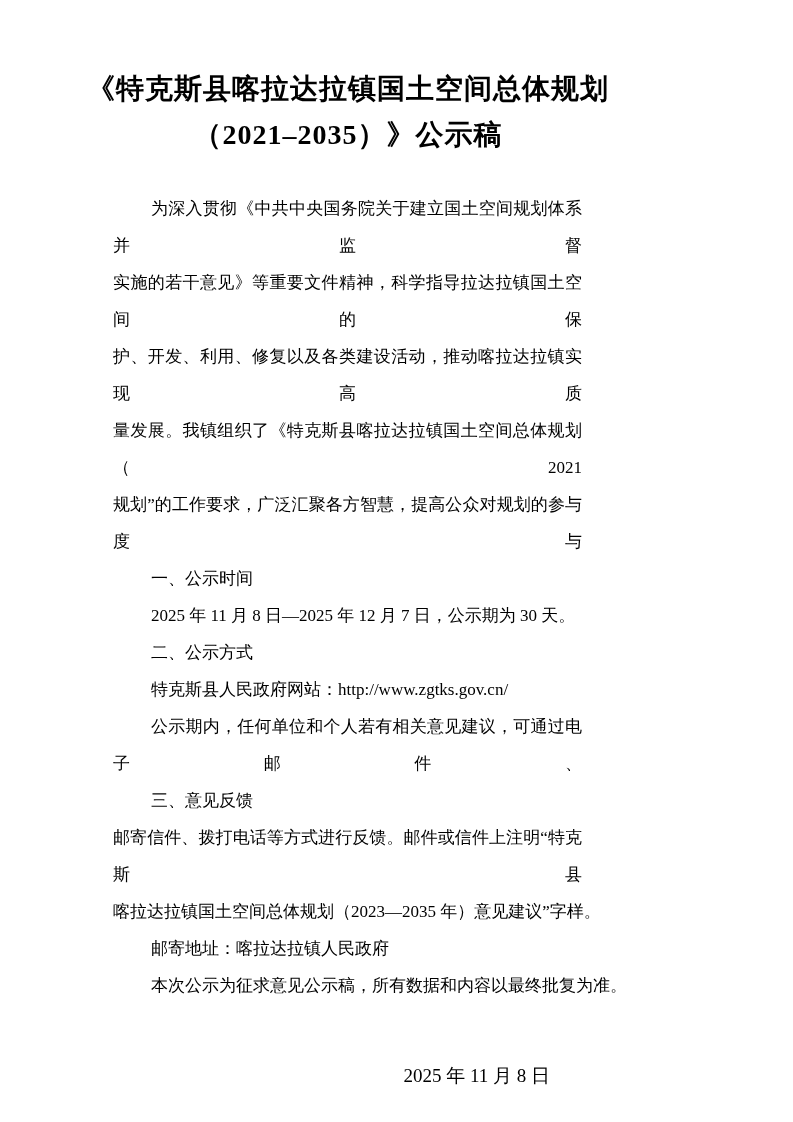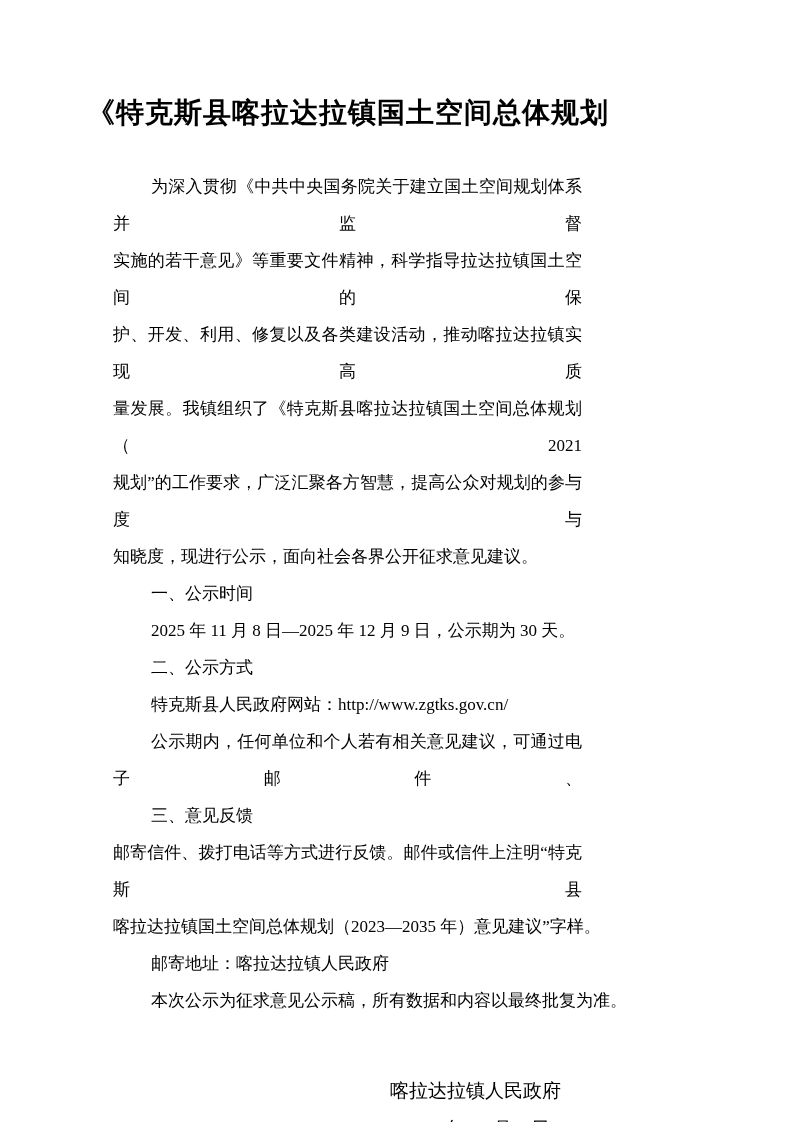--- a/index.html
+++ b/index.html
@@ -3,21 +3,21 @@
 <meta charset="utf-8">
 <style>
   html, body { margin: 0; padding: 0; background: #ffffff; }
   .page {
     position: relative;
     width: 696px;
     height: 1122px;
     background: #ffffff;
     color: #000000;
     box-sizing: border-box;
-    padding-top: 90px;
+    padding-top: 66px;
     overflow: hidden;
     font-family: "Liberation Serif", "DejaVu Serif", serif;
   }
   .title {
     margin: 0;
     text-align: center;
     font-size: 28px;
     font-weight: bold;
     line-height: 46px;
     letter-spacing: 1px;
@@ -45,39 +45,38 @@
   .sig-org { padding-right: 22px; }
   .sig-date { padding-right: 33px; }
 </style>
 </head>
 <body>
 
 <div class="page">
 
   <h1 class="title">
     <span class="title-line">《特克斯县喀拉达拉镇国土空间总体规划</span>
+    <span class="title-line">（2021–2035）》公示稿</span>
   </h1>
 
   <div class="doc-body">
     <div class="line indent fill">为深入贯彻《中共中央国务院关于建立国土空间规划体系并监督</div>
     <div class="line fill">实施的若干意见》等重要文件精神，科学指导拉达拉镇国土空间的保</div>
     <div class="line fill">护、开发、利用、修复以及各类建设活动，推动喀拉达拉镇实现高质</div>
     <div class="line fill">量发展。我镇组织了《特克斯县喀拉达拉镇国土空间总体规划（2021</div>
     <div class="line fill">规划”的工作要求，广泛汇聚各方智慧，提高公众对规划的参与度与</div>
-    <div class="line">知晓度，现进行公示，面向社会各界公开征求意见建议。</div>
     <div class="line indent">一、公示时间</div>
-    <div class="line indent">2025 年 11 月 8 日—2025 年 12 月 9 日，公示期为 30 天。</div>
+    <div class="line indent">2025 年 11 月 8 日—2025 年 12 月 7 日，公示期为 30 天。</div>
     <div class="line indent">二、公示方式</div>
     <div class="line indent">特克斯县人民政府网站：http://www.zgtks.gov.cn/</div>
     <div class="line indent fill">公示期内，任何单位和个人若有相关意见建议，可通过电子邮件、</div>
     <div class="line indent">三、意见反馈</div>
     <div class="line fill">邮寄信件、拨打电话等方式进行反馈。邮件或信件上注明“特克斯县</div>
     <div class="line">喀拉达拉镇国土空间总体规划（2023—2035 年）意见建议”字样。</div>
     <div class="line indent">邮寄地址：喀拉达拉镇人民政府</div>
     <div class="line indent">本次公示为征求意见公示稿，所有数据和内容以最终批复为准。</div>
   </div>
 
   <div class="signature">
-    <div class="sig-org">喀拉达拉镇人民政府</div>
     <div class="sig-date">2025 年 11 月 8 日</div>
   </div>
 
 </div>
 
 </body></html>

